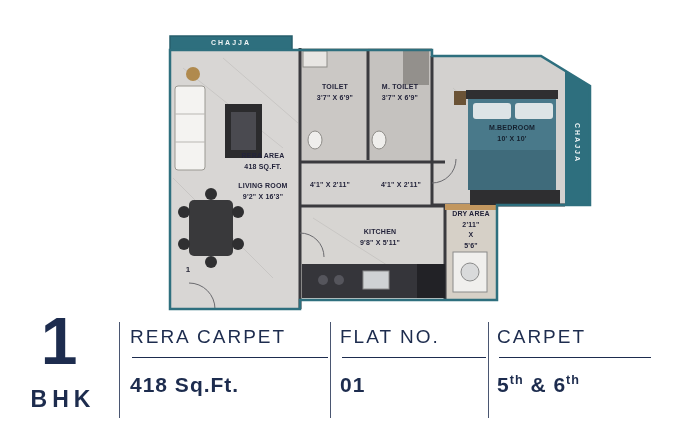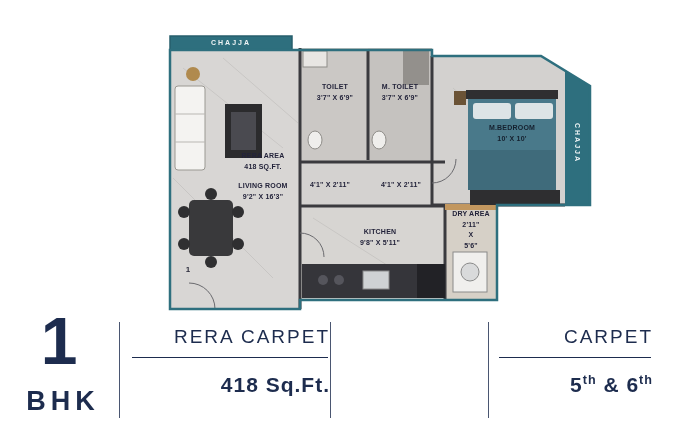--- a/index.html
+++ b/index.html
@@ -15,23 +15,23 @@
   .plan-label .dims { font-weight:600; }
   .chajja-label { color:#eef4f5; font-weight:600; letter-spacing:2px; font-size:7px; }
   .chajja-right { transform:translate(-50%,-50%) rotate(90deg); }
   .unit-marker { font-size:8px; color:#2a2a3a; }
 
   
   .infobar { position:absolute; left:0; top:306px; width:685px; height:135px; color:#1d2c4e; }
   .bhk-num { position:absolute; left:28px; top:2px; width:62px; text-align:center;
              font-size:66px; font-weight:700; line-height:1; }
   .bhk-label { position:absolute; left:16px; top:80px; width:94px; text-align:center;
-               font-size:27px; font-weight:600; letter-spacing:5px; }
+               font-size:23px; font-weight:600; letter-spacing:5px; }
   .vdiv { position:absolute; top:16px; width:1px; height:96px; background:#1d2c4e; opacity:.8; }
-  .sec { position:absolute; top:20px; text-align:right; }
+  .sec { position:absolute; top:20px; text-align:left; }
   .sec-header { font-size:19px; letter-spacing:2px; font-weight:500; }
   .sec-rule { height:0; border-top:1.5px solid #1d2c4e; margin:9px 2px 15px; }
   .sec-value { font-size:21px; font-weight:700; letter-spacing:1px; }
   .sec-value sup { font-size:60%; }
 </style>
 </head>
 <body>
 
 <div class="stage">
 
@@ -166,20 +166,25 @@
     <div class="vdiv" style="left:119px;"></div>
 
     <div class="sec" style="left:130px; width:200px;">
       <div class="sec-header">RERA CARPET</div>
       <div class="sec-rule"></div>
       <div class="sec-value">418 Sq.Ft.</div>
     </div>
 
     <div class="vdiv" style="left:330px;"></div>
 
+    <div class="sec" style="left:340px; width:148px;">
+      <div class="sec-header">FLAT NO.</div>
+      <div class="sec-rule"></div>
+      <div class="sec-value">01</div>
+    </div>
 
     <div class="vdiv" style="left:488px;"></div>
 
     <div class="sec" style="left:497px; width:156px;">
       <div class="sec-header">CARPET</div>
       <div class="sec-rule"></div>
       <div class="sec-value"><span>5</span><sup>th</sup><span> &amp; </span><span>6</span><sup>th</sup></div>
     </div>
   </div>
 

